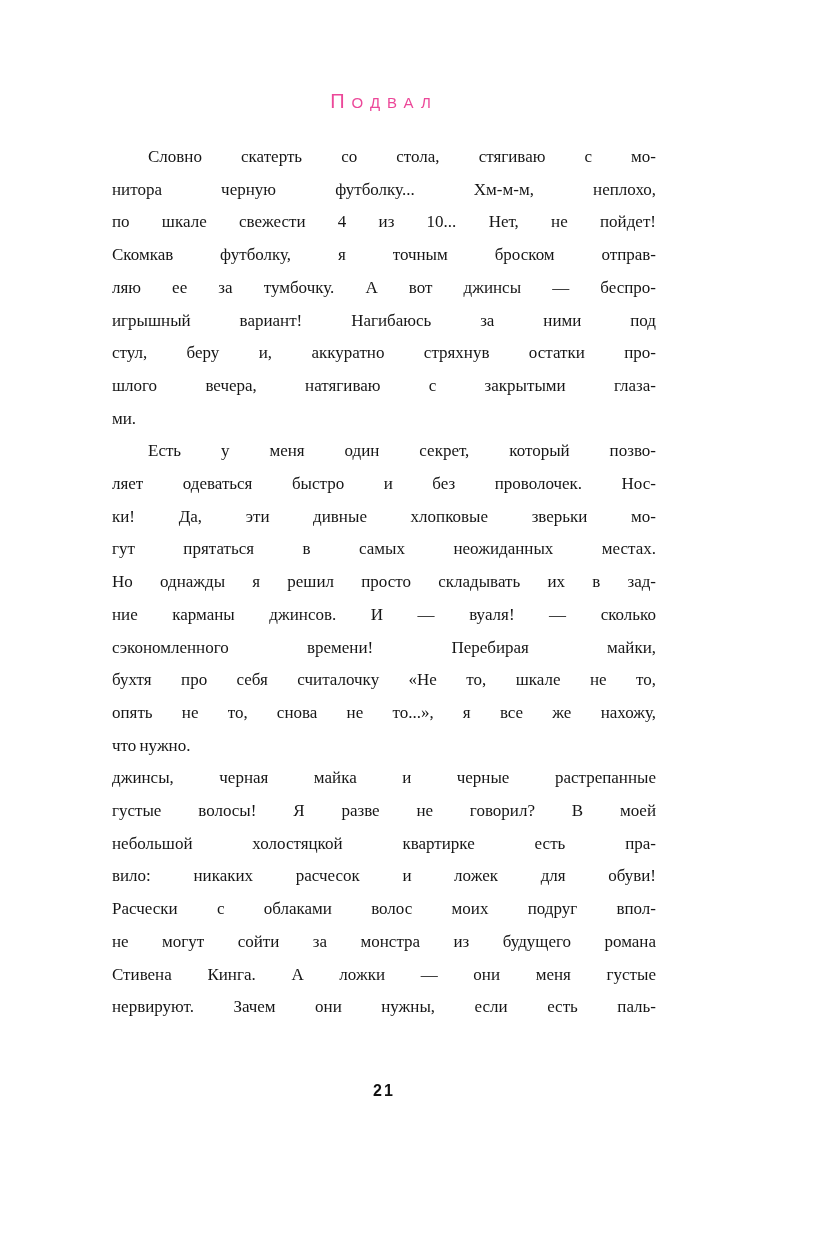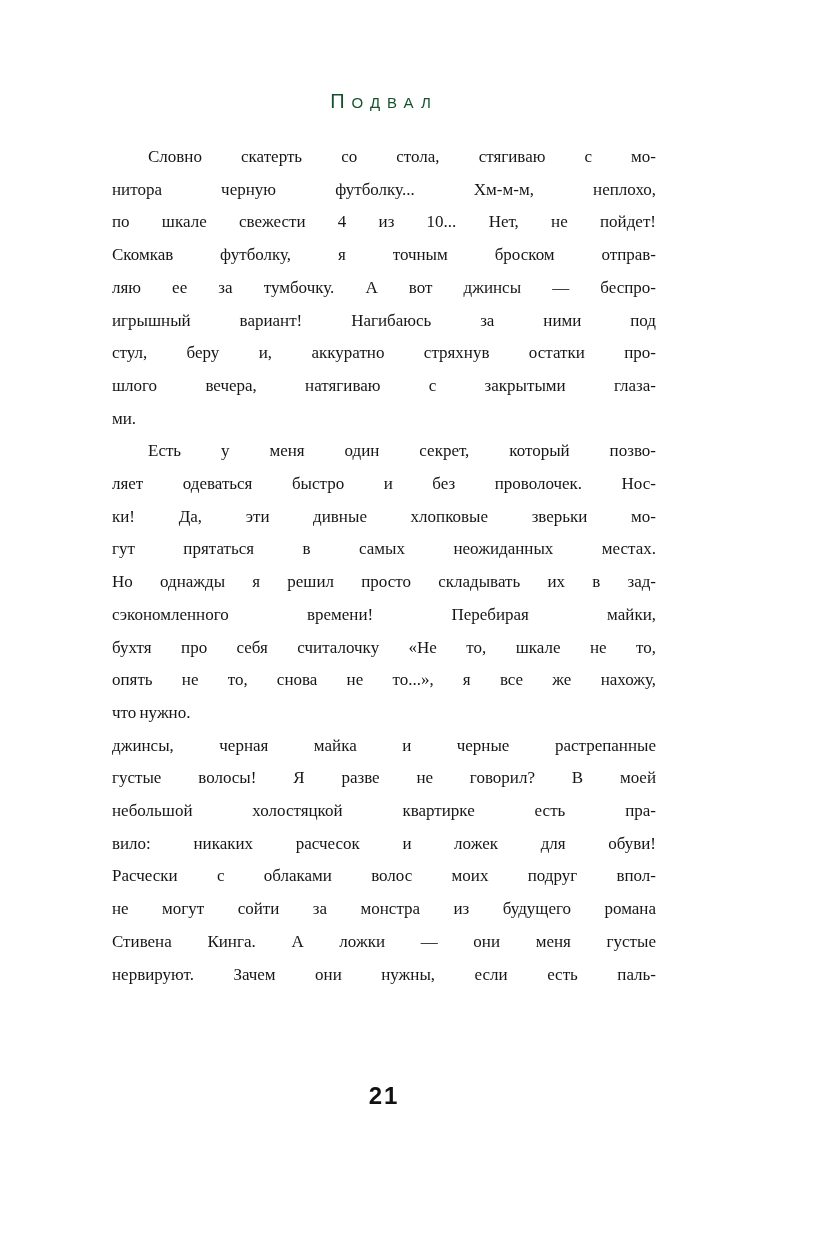--- a/index.html
+++ b/index.html
@@ -11,21 +11,21 @@
     color: var(--fg);
     font-family: "Liberation Serif", "DejaVu Serif", serif;
     overflow:hidden;
   }
   .page { position:relative; width:827px; height:1240px; background:var(--bg); }
 
   .running-head {
     position:absolute; top:90px; left:112px; width:544px;
     text-align:center;
     font-family:"Liberation Sans","DejaVu Sans",sans-serif;
-    color:#14532d;
+    color:#ec4899;
     letter-spacing:7px;
     white-space:nowrap;
   }
   .running-head .head-first { font-size:20px; }
   .running-head .head-rest  { font-size:15px; }
 
   .body-text {
     position:absolute; left:112px; top:141px; width:544px;
     font-size:17px;
     line-height:32.7px;
@@ -34,21 +34,21 @@
   .para { margin:0; }
   .line { text-align:justify; text-align-last:justify; }
   .line.first { text-indent:36px; }
   .line.last  { text-align-last:left; }
 
   .folio {
     position:absolute; top:1082px; left:112px; width:544px;
     text-align:center;
     font-family:"Liberation Sans","DejaVu Sans",sans-serif;
     font-weight:bold;
-    font-size:24px;
+    font-size:16px;
     letter-spacing:2px;
     color:#111;
   }
 </style>
 </head>
 <body>
 
 <div class="page">
 
   <div class="running-head">
@@ -66,20 +66,21 @@
         <div class="line">стул, беру и, аккуратно стряхнув остатки про-</div>
         <div class="line">шлого вечера, натягиваю с закрытыми глаза-</div>
         <div class="line last">ми.</div>
       </div>
       <div class="para">
         <div class="line first">Есть у меня один секрет, который позво-</div>
         <div class="line">ляет одеваться быстро и без проволочек. Нос-</div>
         <div class="line">ки! Да, эти дивные хлопковые зверьки мо-</div>
         <div class="line">гут прятаться в самых неожиданных местах.</div>
         <div class="line">Но однажды я решил просто складывать их в зад-</div>
+        <div class="line">ние карманы джинсов. И — вуаля! — сколько</div>
         <div class="line">сэкономленного времени! Перебирая майки,</div>
         <div class="line">бухтя про себя считалочку «Не то, шкале не то,</div>
         <div class="line">опять не то, снова не то...», я все же нахожу,</div>
         <div class="line last">что нужно.</div>
       </div>
       <div class="para">
         <div class="line">джинсы, черная майка и черные растрепанные</div>
         <div class="line">густые волосы! Я разве не говорил? В моей</div>
         <div class="line">небольшой холостяцкой квартирке есть пра-</div>
         <div class="line">вило: никаких расчесок и ложек для обуви!</div>

